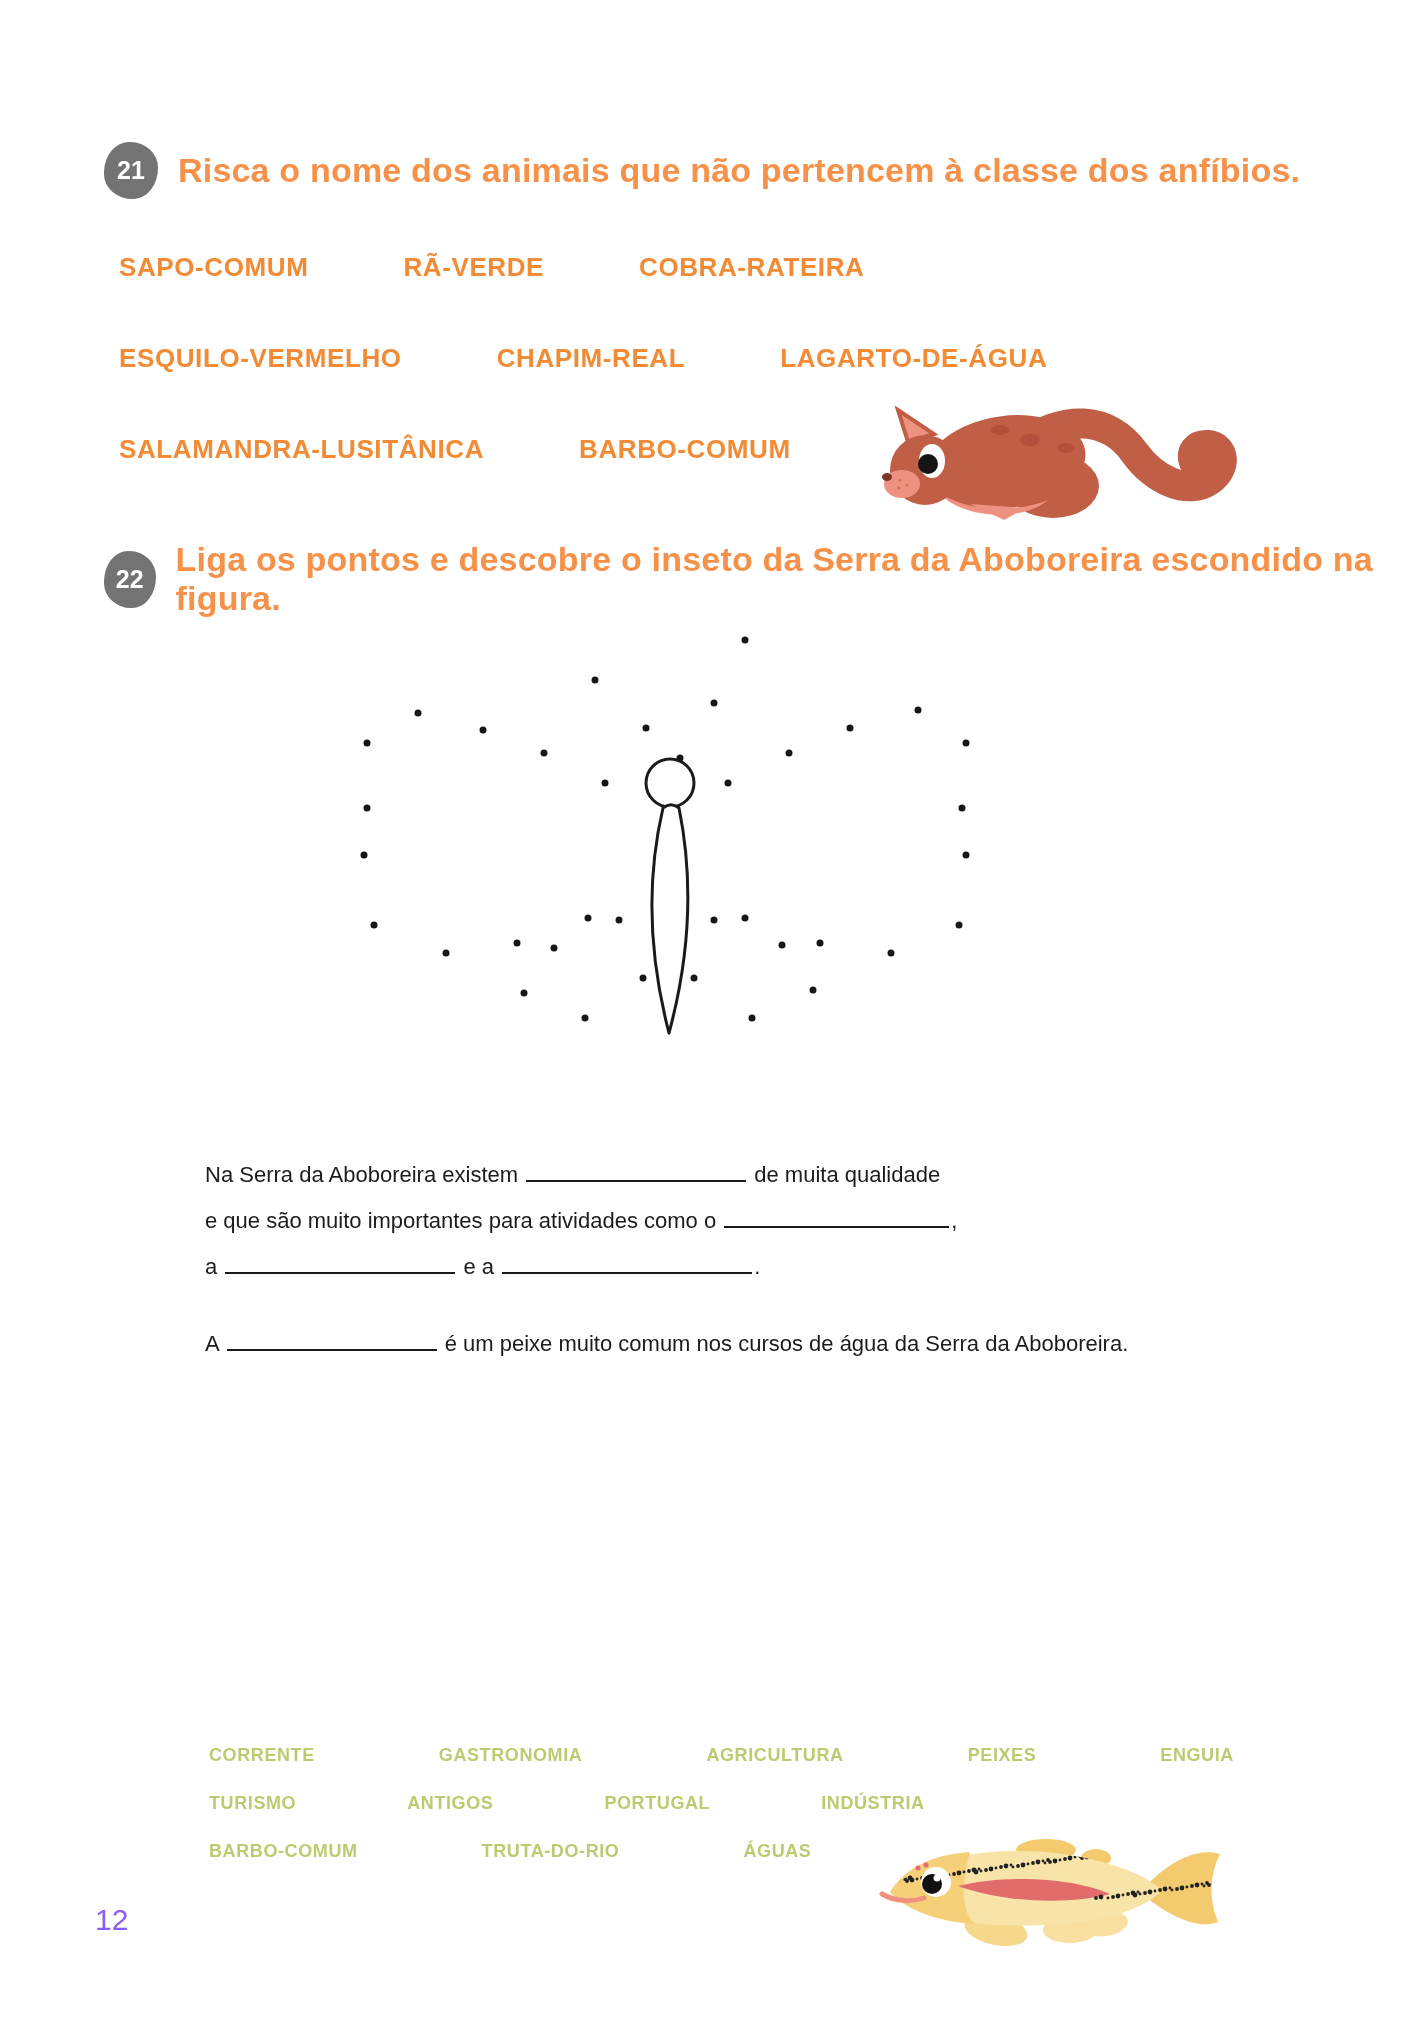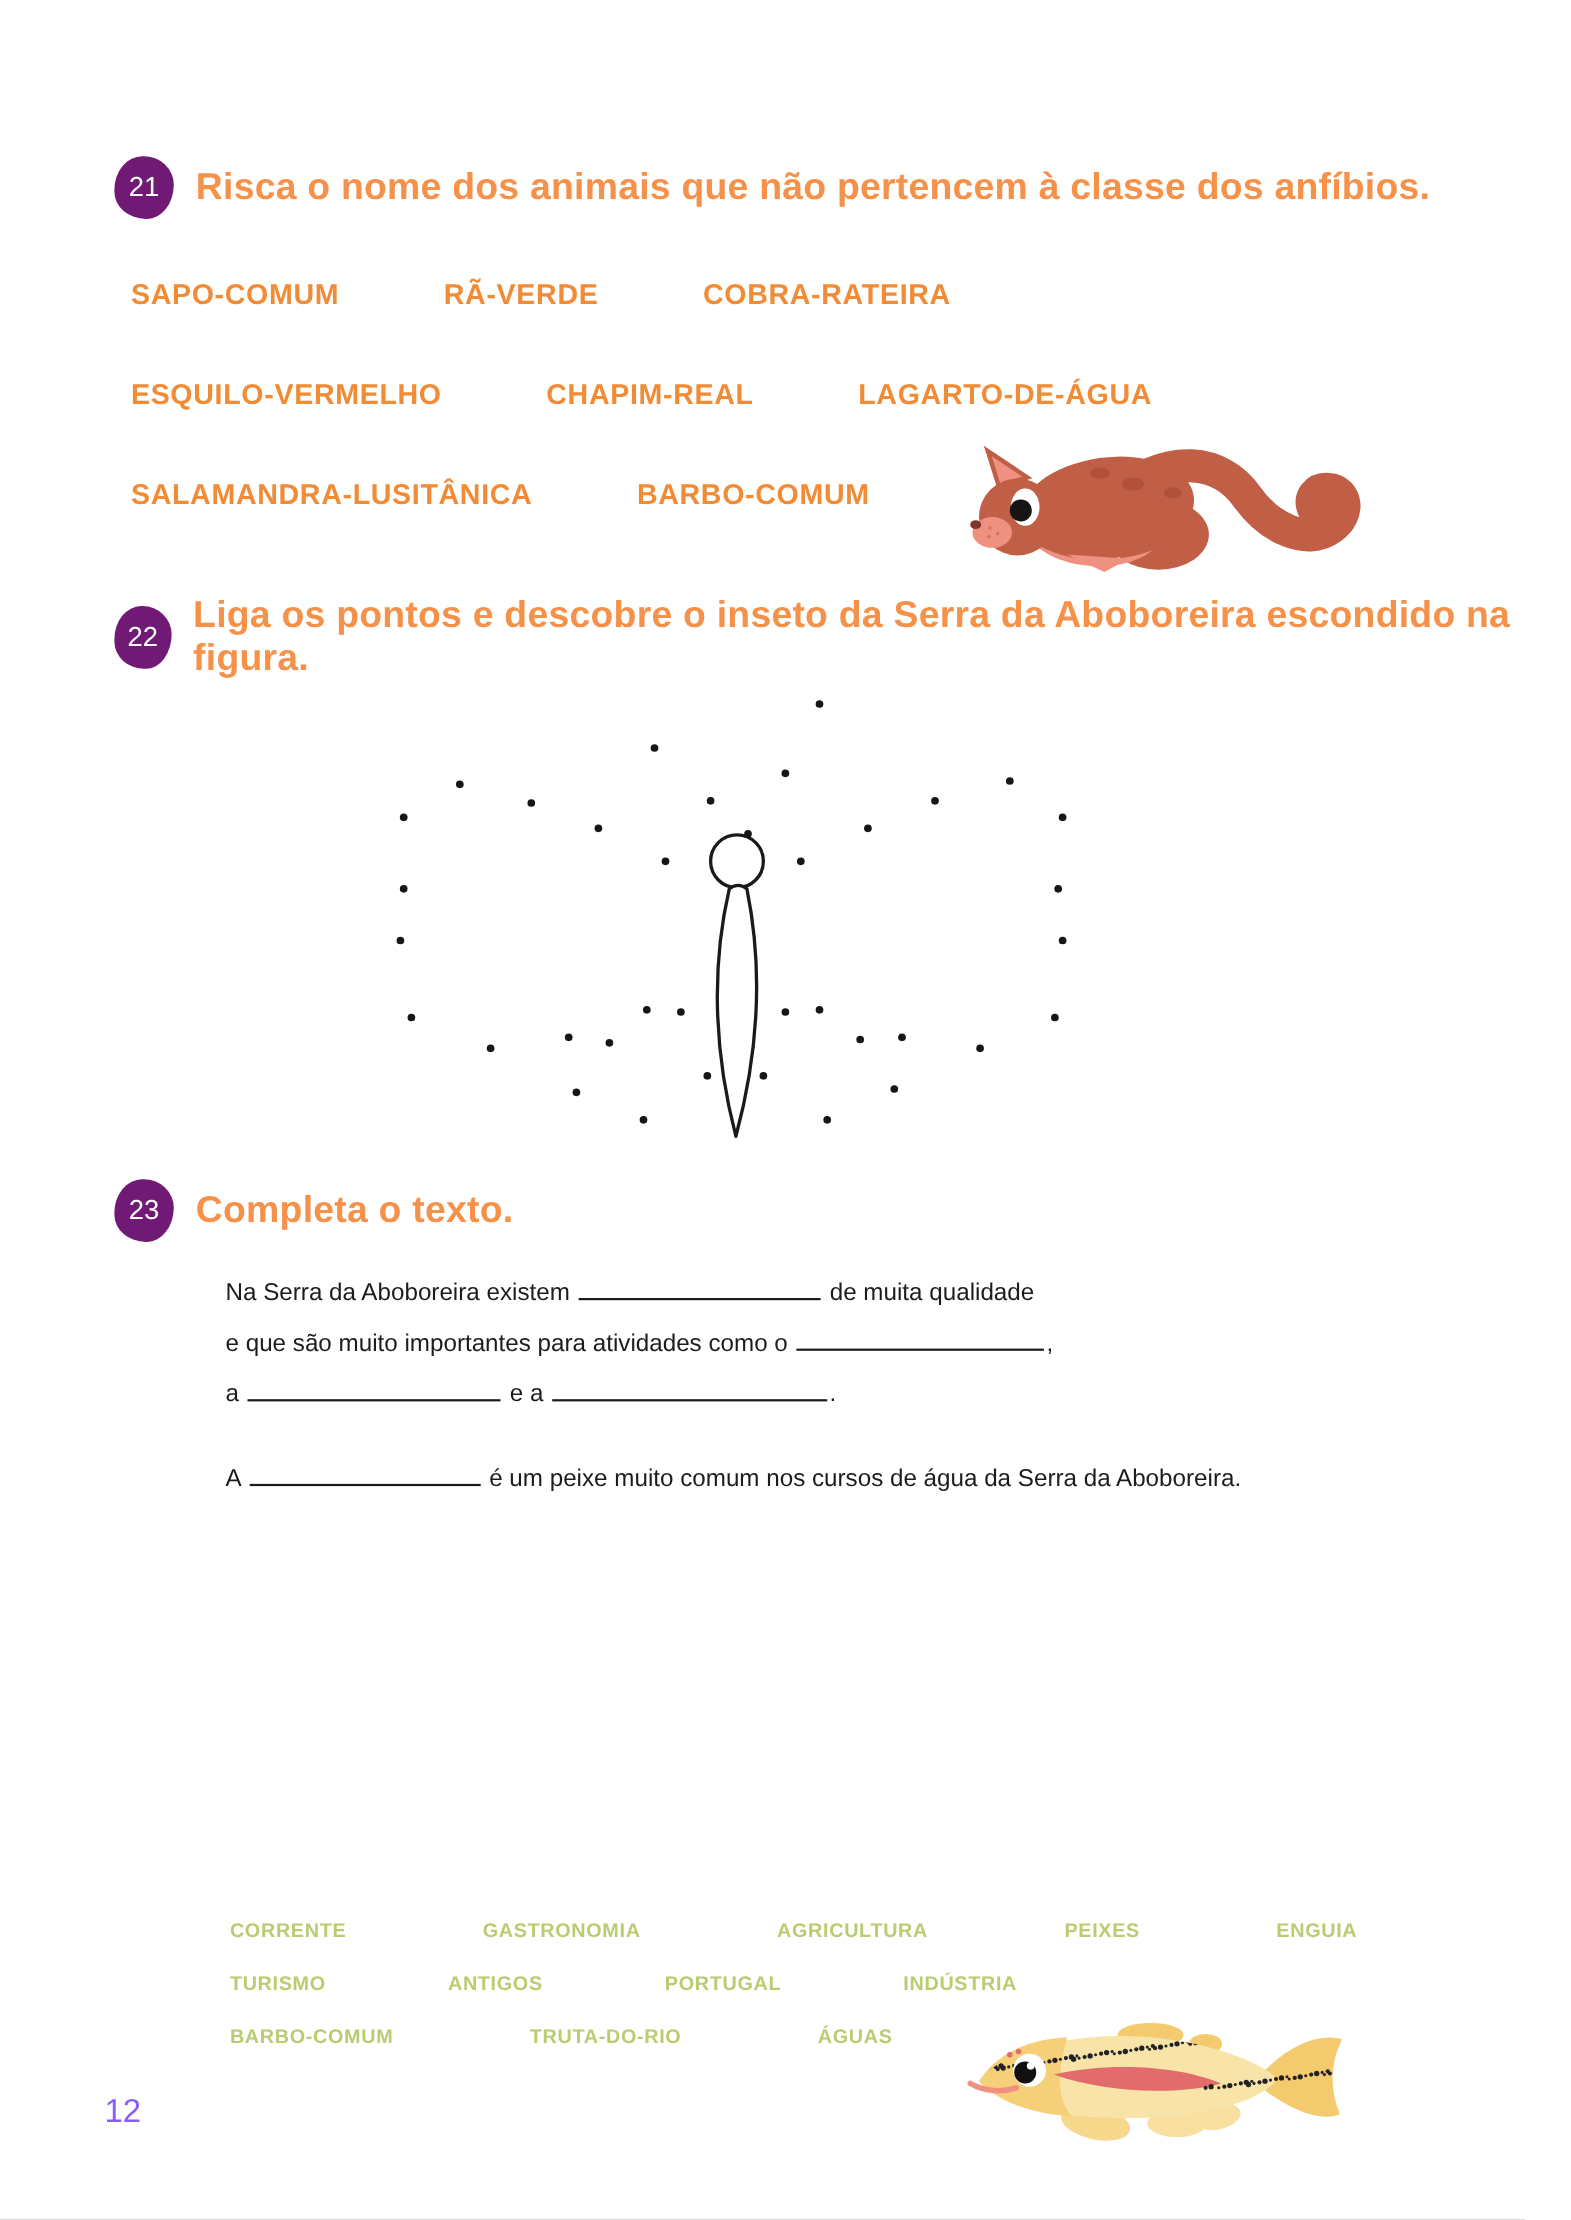--- a/index.html
+++ b/index.html
@@ -1,19 +1,19 @@
 <!DOCTYPE html>
 <html><head>
 <meta charset="utf-8">
 <style>
   html,body{margin:0;padding:0;background:#9a9a9a;}
   .page{position:relative;width:1428px;height:2018px;background:#ffffff;overflow:hidden;
         font-family:"Liberation Sans",sans-serif;margin:0 auto;}
   .ex-header{position:absolute;display:flex;align-items:center;gap:20px;}
-  .badge{width:54px;height:57px;background:#701a75;color:#ffffff;font-weight:normal;font-size:25px;
+  .badge{width:54px;height:57px;background:#737373;color:#ffffff;font-weight:bold;font-size:25px;
          display:flex;align-items:center;justify-content:center;
          border-radius:48% 52% 46% 54% / 54% 46% 56% 44%;}
   .ex-title{margin:0;color:#f6914a;font-size:34px;font-weight:bold;letter-spacing:.2px;}
   #h21{left:104px;top:142px;} #h22{left:104px;top:540px;} #h23{left:104px;top:1072px;}
 
   
   #animal-rows{position:absolute;left:119px;top:252px;display:flex;flex-direction:column;gap:60px;}
   .word-row{display:flex;gap:95px;}
   .animal-word{color:#f18b35;font-size:26px;font-weight:bold;letter-spacing:.6px;white-space:nowrap;text-align:right;}
 
@@ -129,24 +129,20 @@
       <span class="dot" style="left: 17%; top: 70.5%;"></span>
       <span class="dot" style="left: 82.5%; top: 70.5%;"></span>
       <span class="dot" style="left: 46%; top: 75.5%;"></span>
       <span class="dot" style="left: 53.5%; top: 75.5%;"></span>
       <span class="dot" style="left: 28.5%; top: 78.5%;"></span>
       <span class="dot" style="left: 71%; top: 78%;"></span>
       <span class="dot" style="left: 37.5%; top: 83.5%;"></span>
       <span class="dot" style="left: 62%; top: 83.5%;"></span>
     </div>
 
-  <div class="ex-header" id="h23">
-    <span class="badge">23</span>
-    <h2 class="ex-title">Completa o texto.</h2>
-  </div>
 
   <div id="fill-text">
       <div class="para">
         <div class="tline"><span class="t">Na Serra da Aboboreira existem </span><span class="blank" style="width: 220px;"></span><span class="t"> de muita qualidade</span></div>
         <div class="tline"><span class="t">e que são muito importantes para atividades como o </span><span class="blank" style="width: 225px;"></span><span class="t">,</span></div>
         <div class="tline"><span class="t">a </span><span class="blank" style="width: 230px;"></span><span class="t"> e a </span><span class="blank" style="width: 250px;"></span><span class="t">.</span></div>
       </div>
       <div class="para">
         <div class="tline"><span class="t">A </span><span class="blank" style="width: 210px;"></span><span class="t"> é um peixe muito comum nos cursos de água da Serra da Aboboreira.</span></div>
       </div>

